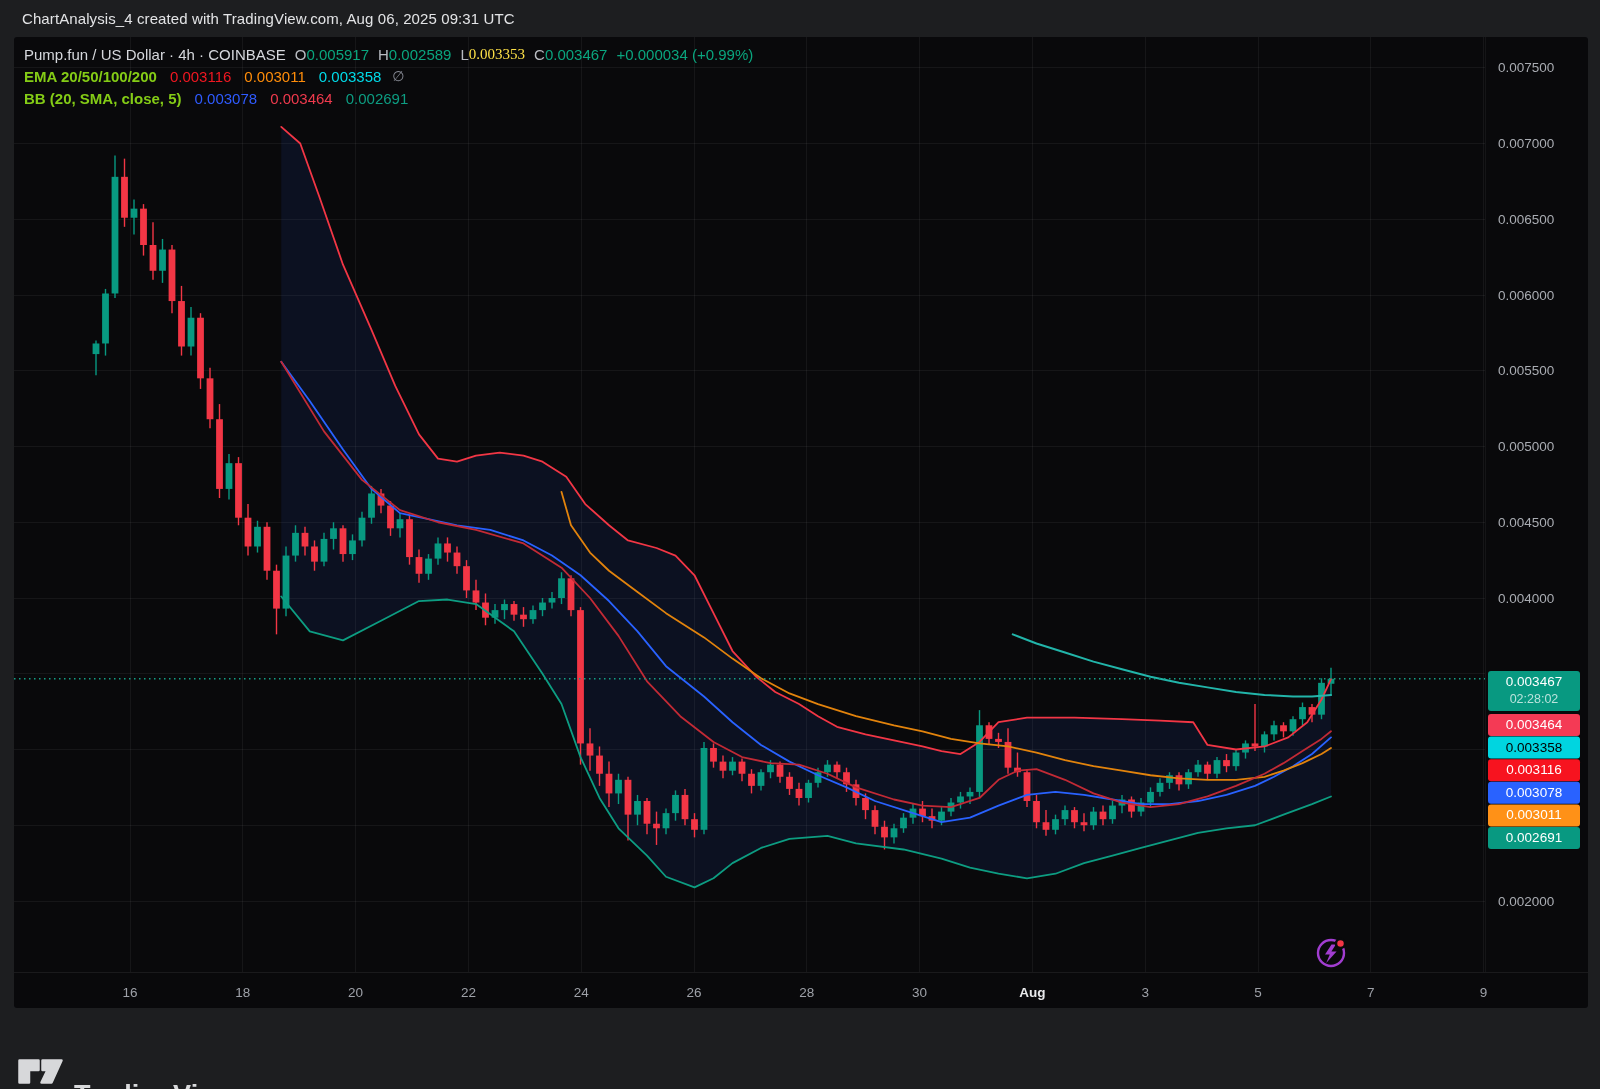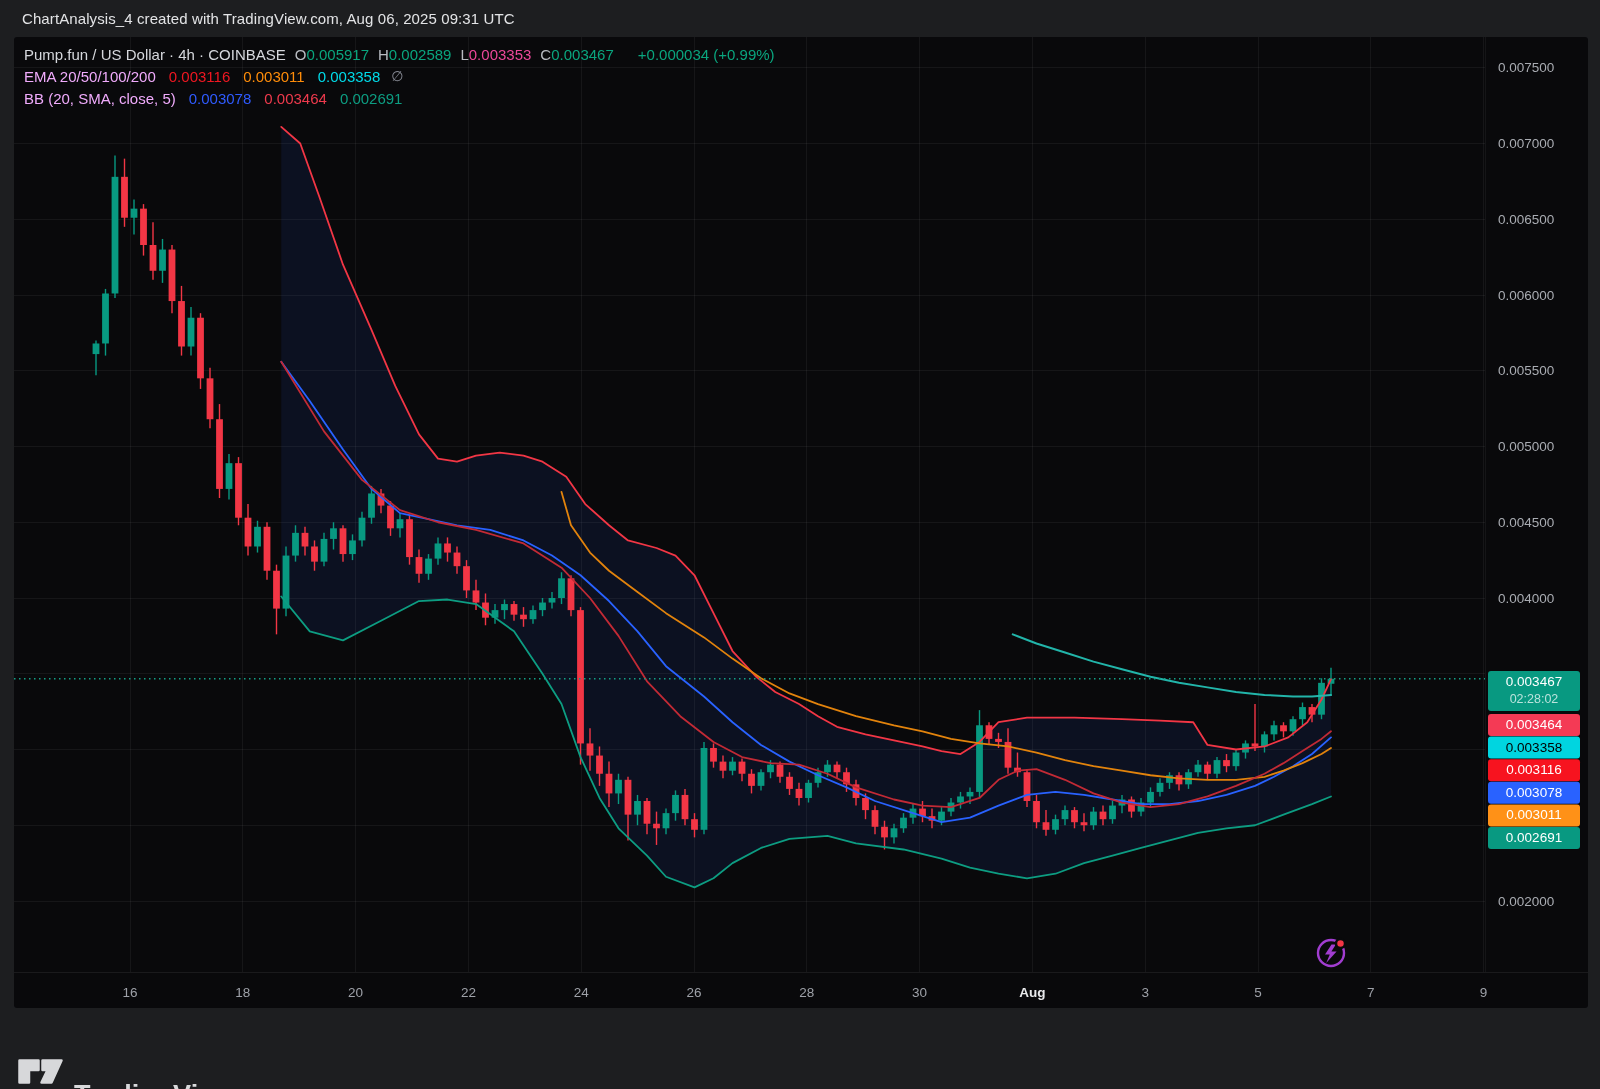--- a/index.html
+++ b/index.html
@@ -5,25 +5,25 @@
   html,body{margin:0;padding:0;background:#1d1e20;width:1600px;height:1089px;overflow:hidden;
             font-family:"Liberation Sans",sans-serif;-webkit-font-smoothing:antialiased;}
   #stage{position:relative;width:1600px;height:1046px;background:#1d1e20;}
   #titlebar{position:absolute;left:22px;top:0;height:37px;display:flex;align-items:center;
             color:#e3e4e6;font-size:15px;font-weight:500;letter-spacing:.1px;}
   #panel{position:absolute;left:14px;top:37px;width:1574px;height:971px;background:#09090b;border-radius:3px;}
   #chart-svg{position:absolute;left:0;top:0;}
   .legend{position:absolute;left:24px;top:46px;z-index:5;}
   .lg-row{display:flex;align-items:flex-start;height:22px;font-size:15px;white-space:pre;}
   .lg-title{color:#d6d8dd;font-weight:500;}
-  .lg-label{color:#f0abfc;font-weight:400;}
+  .lg-label{color:#84cc16;font-weight:700;}
   .lg-k{color:#b9bcc2;margin-left:9px;}
   .lg-v{font-weight:500;}
   .lg-val{margin-left:13px;font-weight:500;}
-  .lg-change{margin-left:24px;font-weight:500;}
+  .lg-change{margin-left:9px;font-weight:500;}
   .lg-empty{margin-left:11px;color:#868993;font-size:14px;}
   #footer{position:absolute;left:18px;top:1032px;display:flex;align-items:center;color:#d7d8da;}
   #footer .brand{font-size:27px;font-weight:700;margin-left:11px;letter-spacing:.2px;margin-top:48px;}
   text{font-family:"Liberation Sans",sans-serif;}
 </style>
 </head>
 <body>
 
 <div id="stage">
 
@@ -398,21 +398,21 @@
     </svg>
 
   <div class="legend">
     <div class="lg-row">
       <span class="lg-title">Pump.fun / US Dollar · 4h · COINBASE</span>
       <span class="lg-k">O</span>
       <span class="lg-v" style="color: rgb(10, 165, 126);">0.005917</span>
       <span class="lg-k">H</span>
       <span class="lg-v" style="color: rgb(10, 165, 126);">0.002589</span>
       <span class="lg-k">L</span>
-      <span class="lg-v" style="color: #ec4899;">0.003353</span>
+      <span class="lg-v" style="color: #fde047; font-family: Liberation Serif, serif;">0.003353</span>
       <span class="lg-k">C</span>
       <span class="lg-v" style="color: rgb(10, 165, 126);">0.003467</span>
       <span class="lg-change" style="color: rgb(10, 165, 126);">+0.000034 (+0.99%)</span>
     </div>
     <div class="lg-row">
       <span class="lg-label">EMA 20/50/100/200</span>
       <span class="lg-val" style="color: rgb(240, 23, 33);">0.003116</span>
       <span class="lg-val" style="color: rgb(255, 141, 10);">0.003011</span>
       <span class="lg-val" style="color: rgb(0, 219, 233);">0.003358</span>
       <span class="lg-empty">∅</span>

